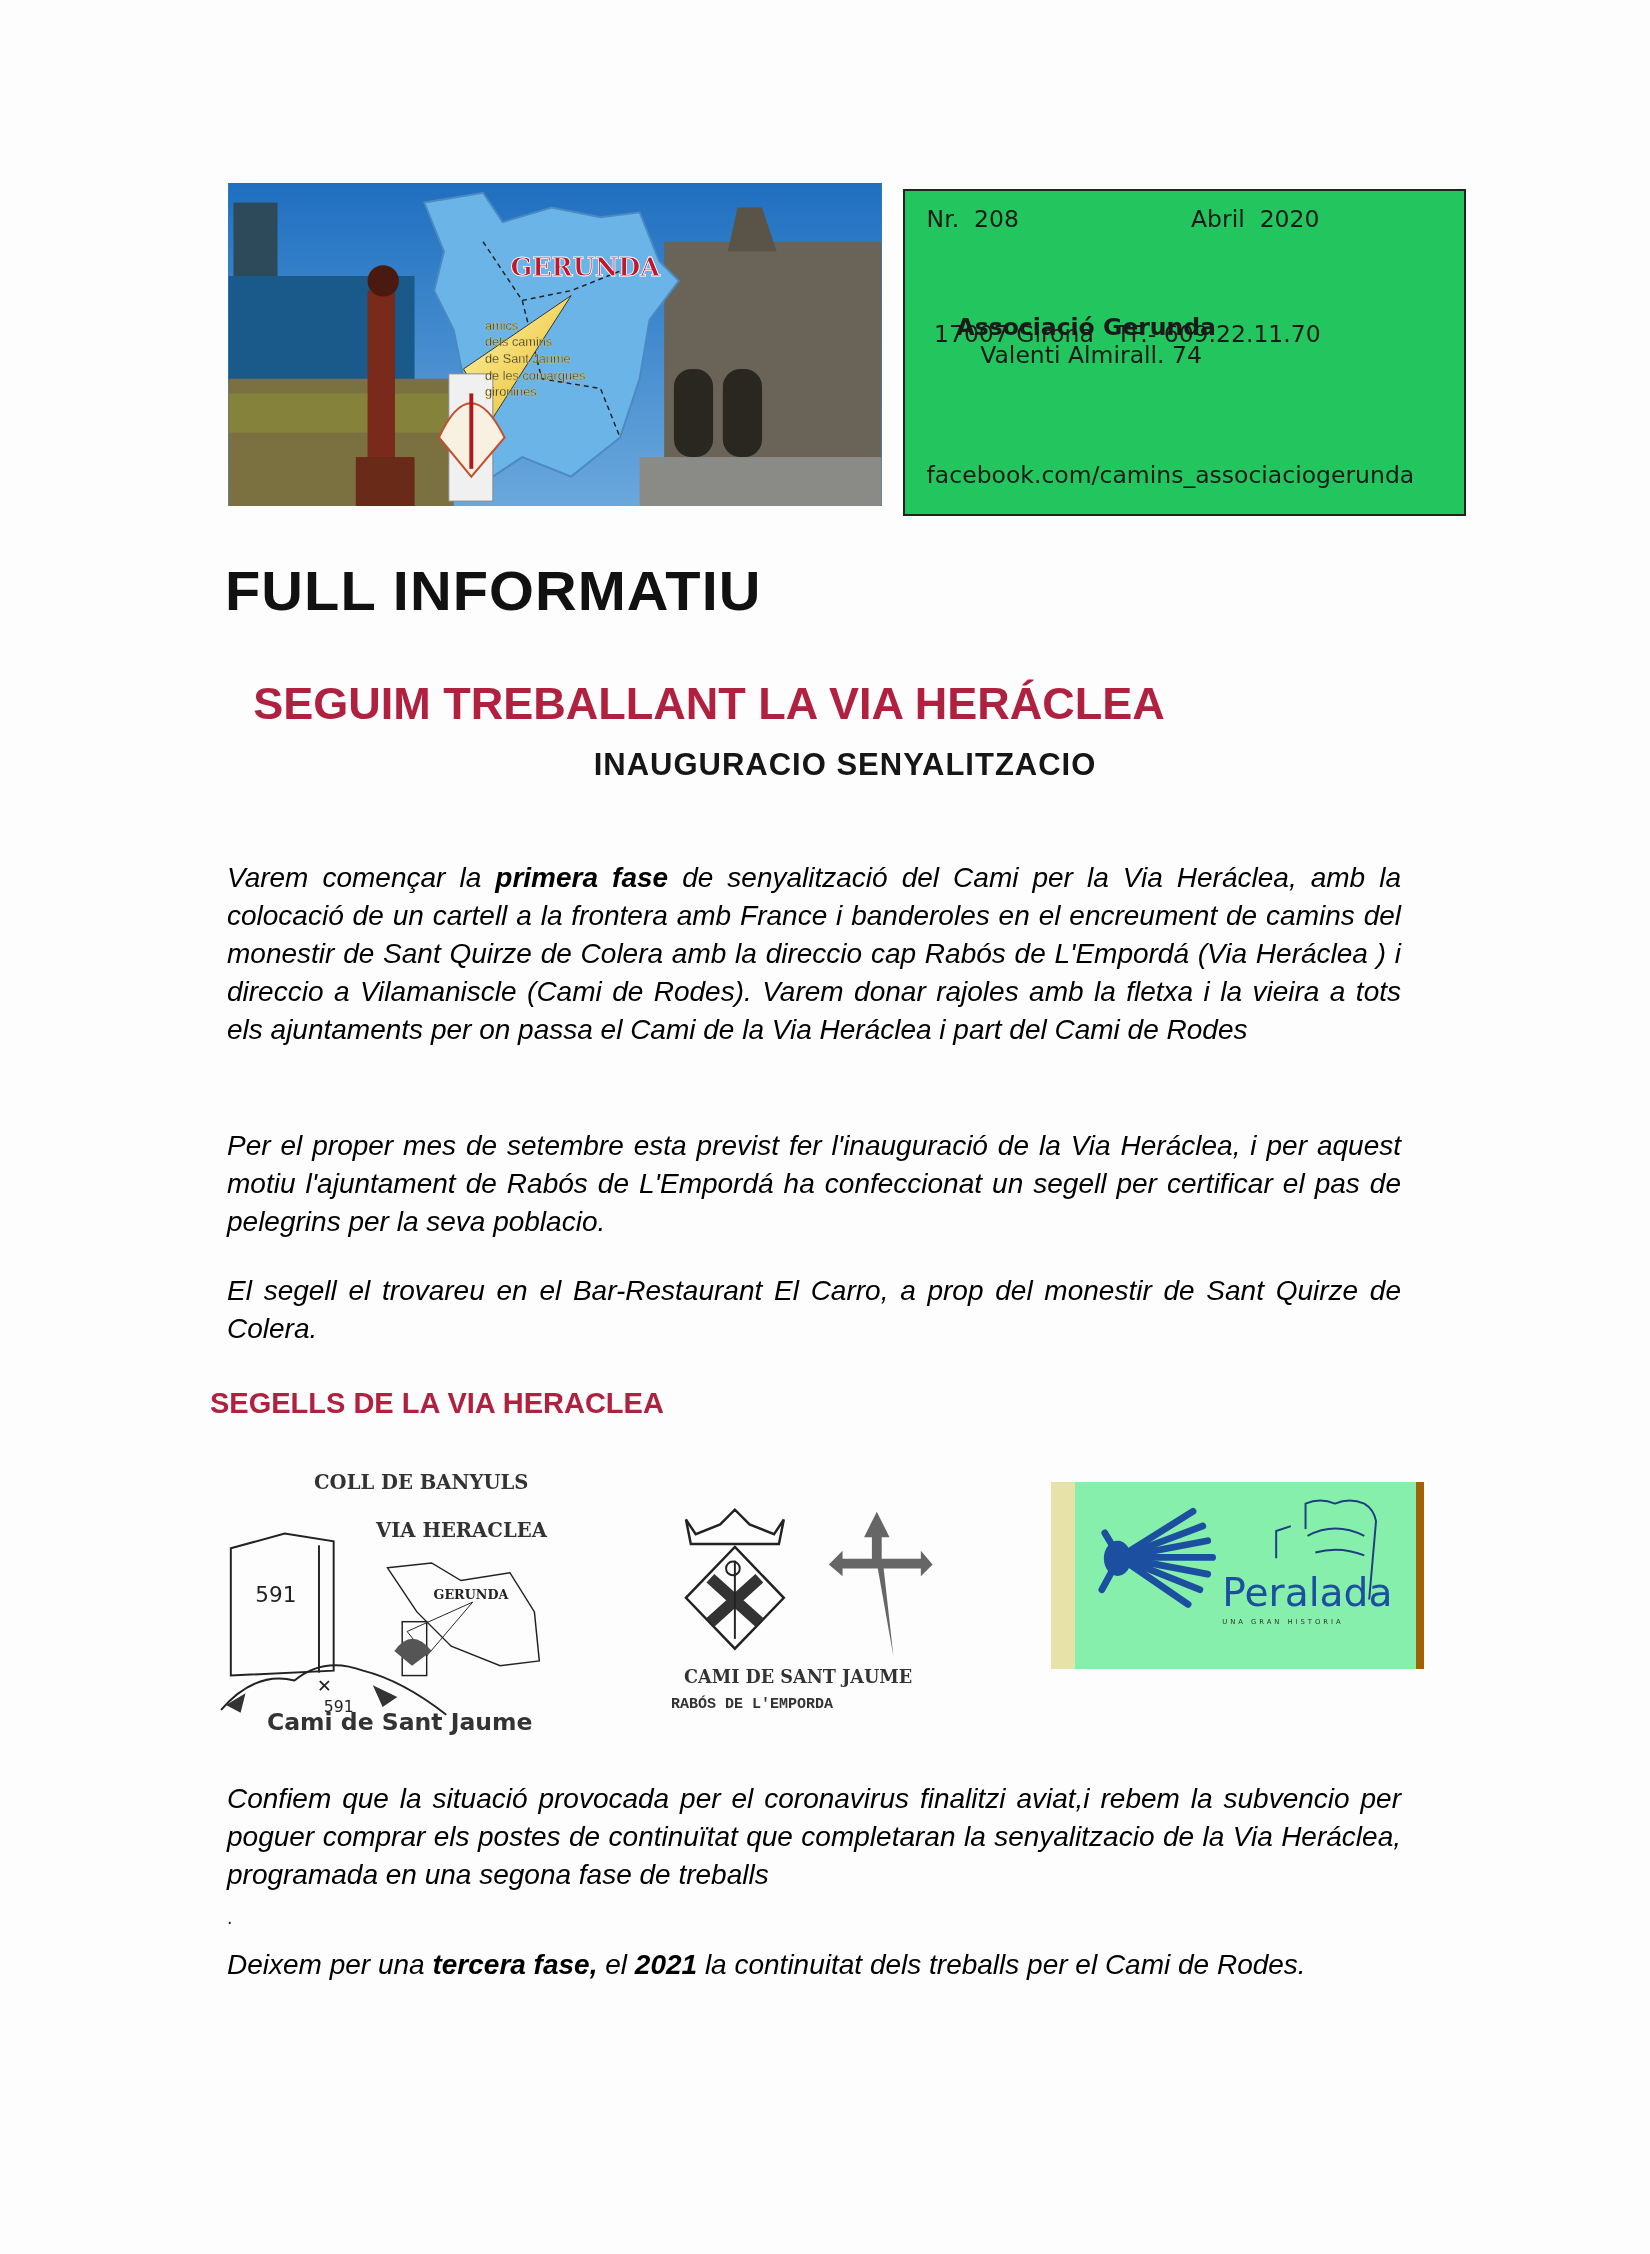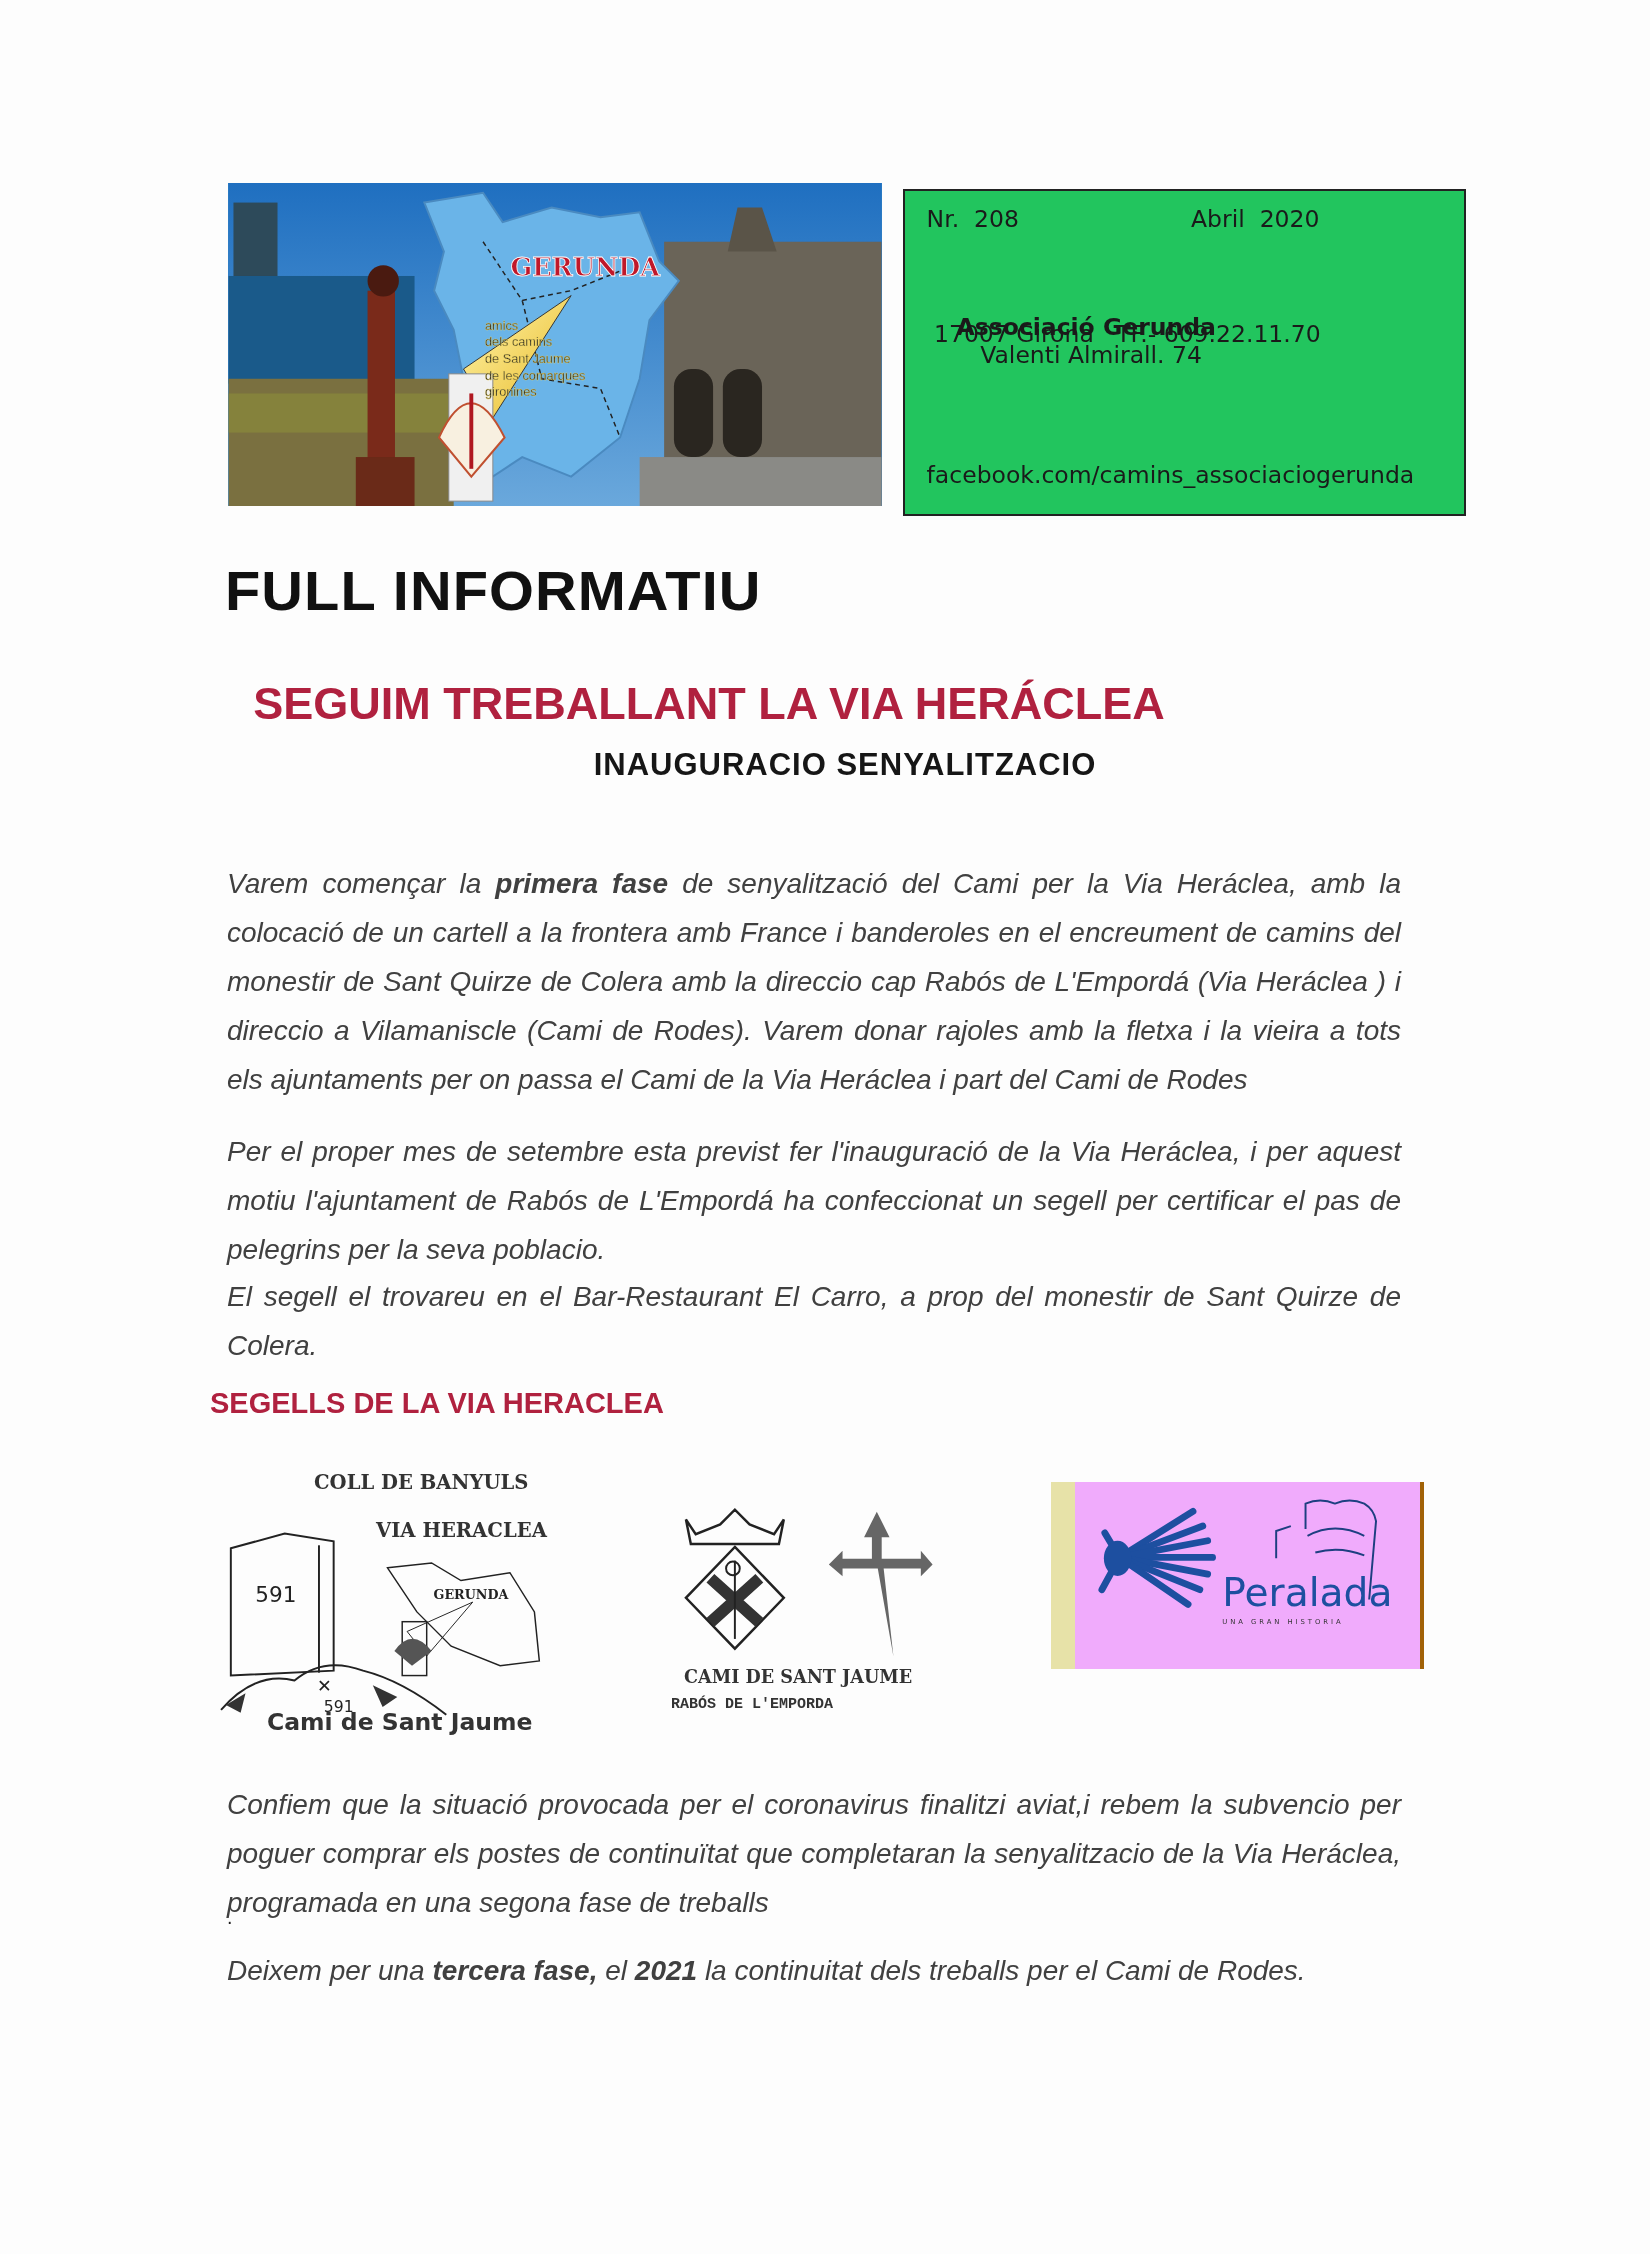--- a/index.html
+++ b/index.html
@@ -21,36 +21,36 @@
 
   
   #main-title { left: 225px; top: 559px; font-size: 55px; font-weight: bold; letter-spacing: 1px; color: #111;
                 transform: scaleX(1.05); transform-origin: left; }
   #headline { left: 0; width: 1389px; text-align: center; top: 678px; font-size: 45px; font-weight: bold; color: #b0213f;
               padding-left: 29px; }
   #subheadline { left: 0; width: 1651px; text-align: center; top: 747px; font-size: 31px; font-weight: bold; color: #161616;
                  padding-left: 39px; letter-spacing: 1px; }
 
   
-  .para { left: 227px; width: 1174px; font-size: 28px; font-style: italic; line-height: 49px; text-align: justify;
-          text-align-last: left; color: #404040; }
+  .para { left: 227px; width: 1174px; font-size: 28px; font-style: italic; line-height: 38px; text-align: justify;
+          text-align-last: left; color: #000000; }
   .para b { font-weight: bold; }
   #p1 { top: 859px; }
   #p2 { top: 1127px; }
   #p3 { top: 1272px; }
   #section-title { left: 210px; top: 1387px; font-size: 29px; font-weight: bold; color: #b0213f; }
   #p4 { top: 1780px; }
   #p5 { top: 1946px; }
   #dot { left: 227px; top: 1906px; font-size: 19.6px; }
 
   
   .stamp-txt { position: absolute; font-family: "DejaVu Serif", serif; font-weight: bold; color: #333; white-space: nowrap; }
   #stamp-banyuls { left: 216px; top: 1465px; width: 392px; height: 284px; }
   #stamp-rabos { left: 637px; top: 1490px; width: 323px; height: 245px; }
-  #stamp-peralada { left: 1051px; top: 1482px; width: 373px; height: 187px; background: #f0abfc; border-right: 4px solid #a16207; }
+  #stamp-peralada { left: 1051px; top: 1482px; width: 373px; height: 187px; background: #86efac; border-right: 8px solid #a16207; }
   #peralada-strip { left: 0; top: 0; width: 23.5px; height: 187px; background: #e7e2a8; }
 </style>
 </head>
 <body>
 
 <div id="banner" class="abs">
   <svg width="654" height="323" viewBox="0 0 667 330">
     <defs>
       <linearGradient id="sky" x1="0" y1="0" x2="0" y2="1">
         <stop offset="0" stop-color="#1f6fc0"></stop>

